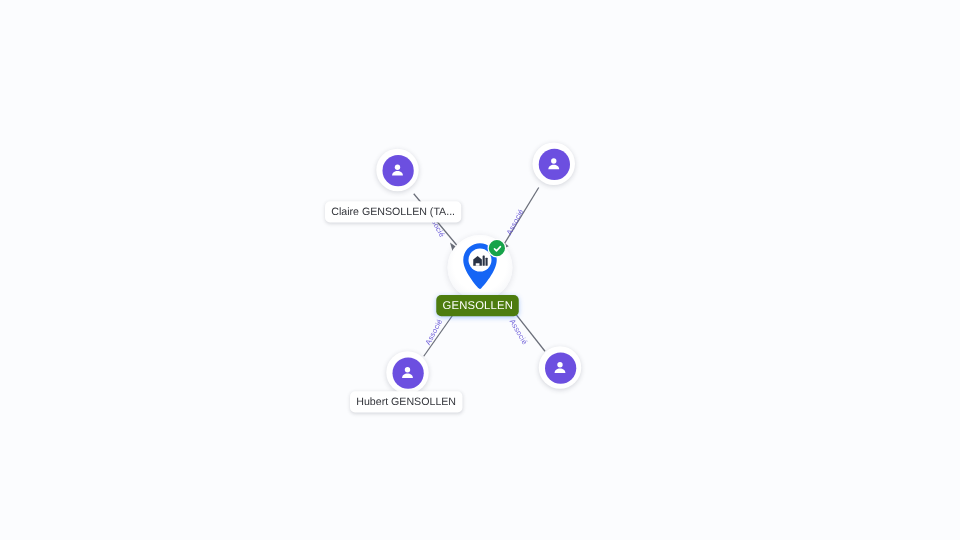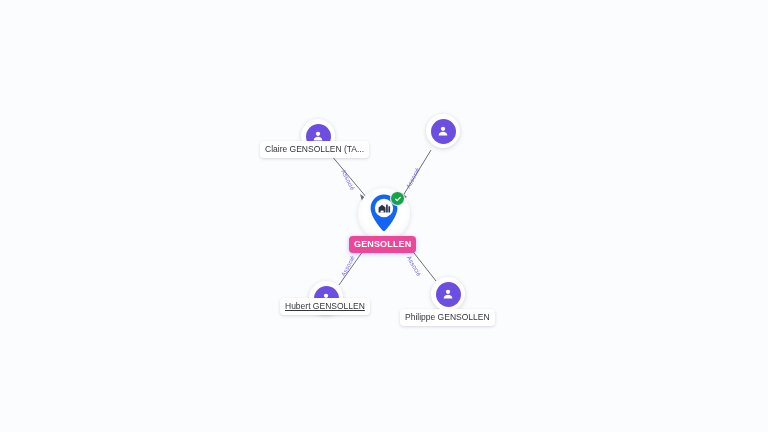--- a/index.html
+++ b/index.html
@@ -112,23 +112,23 @@
     color: #33353b;
     font-size: 8.5px;
     line-height: 11px;
     padding: 3px 5px;
     border-radius: 4px;
     box-shadow: 0 1px 3px rgba(35,40,60,0.17);
     white-space: nowrap;
     font-family: "Liberation Sans", sans-serif;
   }
   .node-label.selected {
-    background: #ec4899;
+    background: #4d7c0f;
     color: #ffffff;
-    font-weight: bold;
+    font-weight: normal;
     font-size: 9px;
     letter-spacing: 0.15px;
     box-shadow: 0 1px 4px rgba(21,101,245,0.35);
   }
 </style>
 </head>
 <body>
 
 <div id="graph-canvas">
 
@@ -157,50 +157,49 @@
   <div class="edge-label" style="left:414px; top:266px; transform: translate(-50%,-50%) rotate(60deg);">Associé</div>
 
   <div class="person-node" style="left:301px; top:119px;">
     <div class="person-disc">
       <svg width="14" height="14" viewBox="0 0 24 24" aria-hidden="true">
         <circle cx="12" cy="8.2" r="3.7" fill="#ffffff"></circle>
         <path d="M4.6 19.5c0-4.1 3.4-6.3 7.4-6.3s7.4 2.2 7.4 6.3z" fill="#ffffff"></path>
       </svg>
     </div>
   </div>
-  <div class="node-label" style="left:260px; top:141px;">Claire GENSOLLEN (TA...</div>
+  <div class="node-label" style="left:260px; top:161px;">Claire GENSOLLEN (TA...</div>
 
   <div class="person-node" style="left:426px; top:114px;">
     <div class="person-disc">
       <svg width="14" height="14" viewBox="0 0 24 24" aria-hidden="true">
         <circle cx="12" cy="8.2" r="3.7" fill="#ffffff"></circle>
         <path d="M4.6 19.5c0-4.1 3.4-6.3 7.4-6.3s7.4 2.2 7.4 6.3z" fill="#ffffff"></path>
       </svg>
     </div>
   </div>
 
   <div class="person-node" style="left:309px; top:281px;">
     <div class="person-disc">
       <svg width="14" height="14" viewBox="0 0 24 24" aria-hidden="true">
         <circle cx="12" cy="8.2" r="3.7" fill="#ffffff"></circle>
         <path d="M4.6 19.5c0-4.1 3.4-6.3 7.4-6.3s7.4 2.2 7.4 6.3z" fill="#ffffff"></path>
       </svg>
     </div>
   </div>
-  <div class="node-label" style="left:280px; top:298px;text-decoration:underline;">Hubert GENSOLLEN</div>
+  <div class="node-label" style="left:280px; top:313px;">Hubert GENSOLLEN</div>
 
   <div class="person-node" style="left:431px; top:277px;">
     <div class="person-disc">
       <svg width="14" height="14" viewBox="0 0 24 24" aria-hidden="true">
         <circle cx="12" cy="8.2" r="3.7" fill="#ffffff"></circle>
         <path d="M4.6 19.5c0-4.1 3.4-6.3 7.4-6.3s7.4 2.2 7.4 6.3z" fill="#ffffff"></path>
       </svg>
     </div>
   </div>
-  <div class="node-label" style="left:400px; top:309px;">Philippe GENSOLLEN</div>
 
   <div class="company-node" style="left:358px; top:188px;">
     <div class="company-halo"></div>
     <svg class="pin-svg" viewBox="0 0 32 42">
       <path d="M16 1.5C8.6 1.5 2.6 7.5 2.6 14.9c0 9.1 10.6 20.9 12.4 22.8.55.6 1.45.6 2 0 1.8-1.9 12.4-13.7 12.4-22.8C29.4 7.5 23.4 1.5 16 1.5z" fill="#1565f5"></path>
       <circle cx="16" cy="15" r="9.2" fill="#ffffff"></circle>
       <g fill="#2a3346">
         <path d="M10.6 19.6v-5.1l3.5-2.7 3.4 2.7v5.1z"></path>
         <rect x="18.1" y="11.4" width="1.7" height="8.2" rx="0.4"></rect>
         <rect x="20.4" y="13.2" width="1.7" height="6.4" rx="0.4"></rect>

